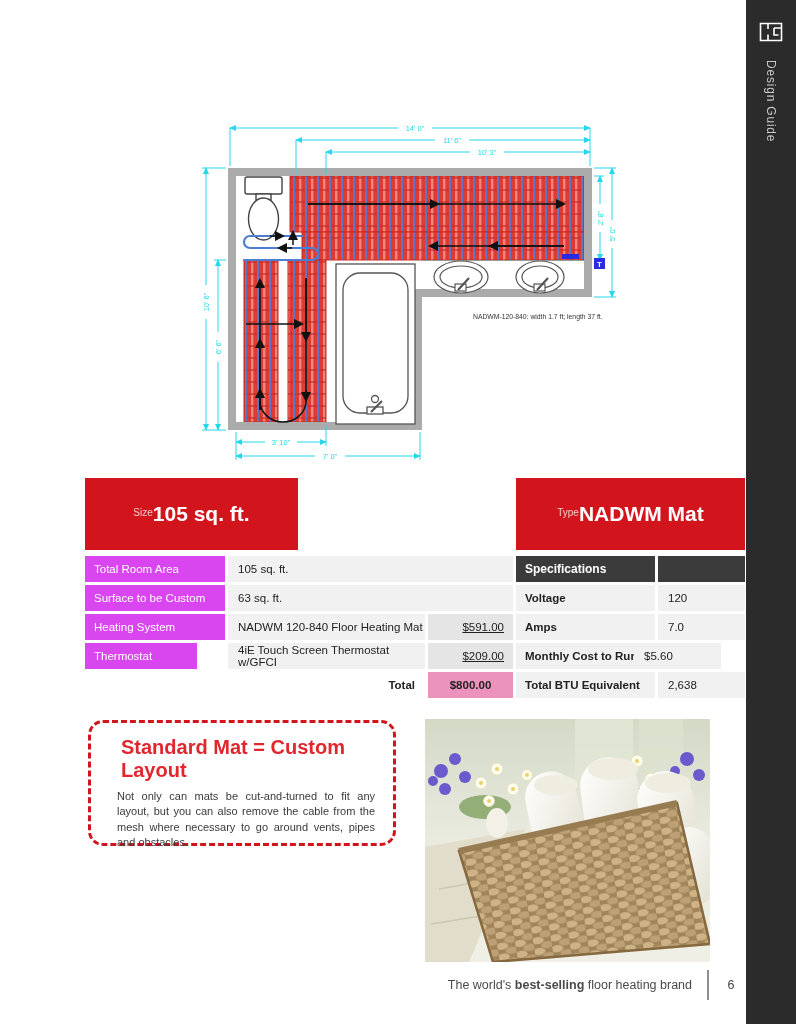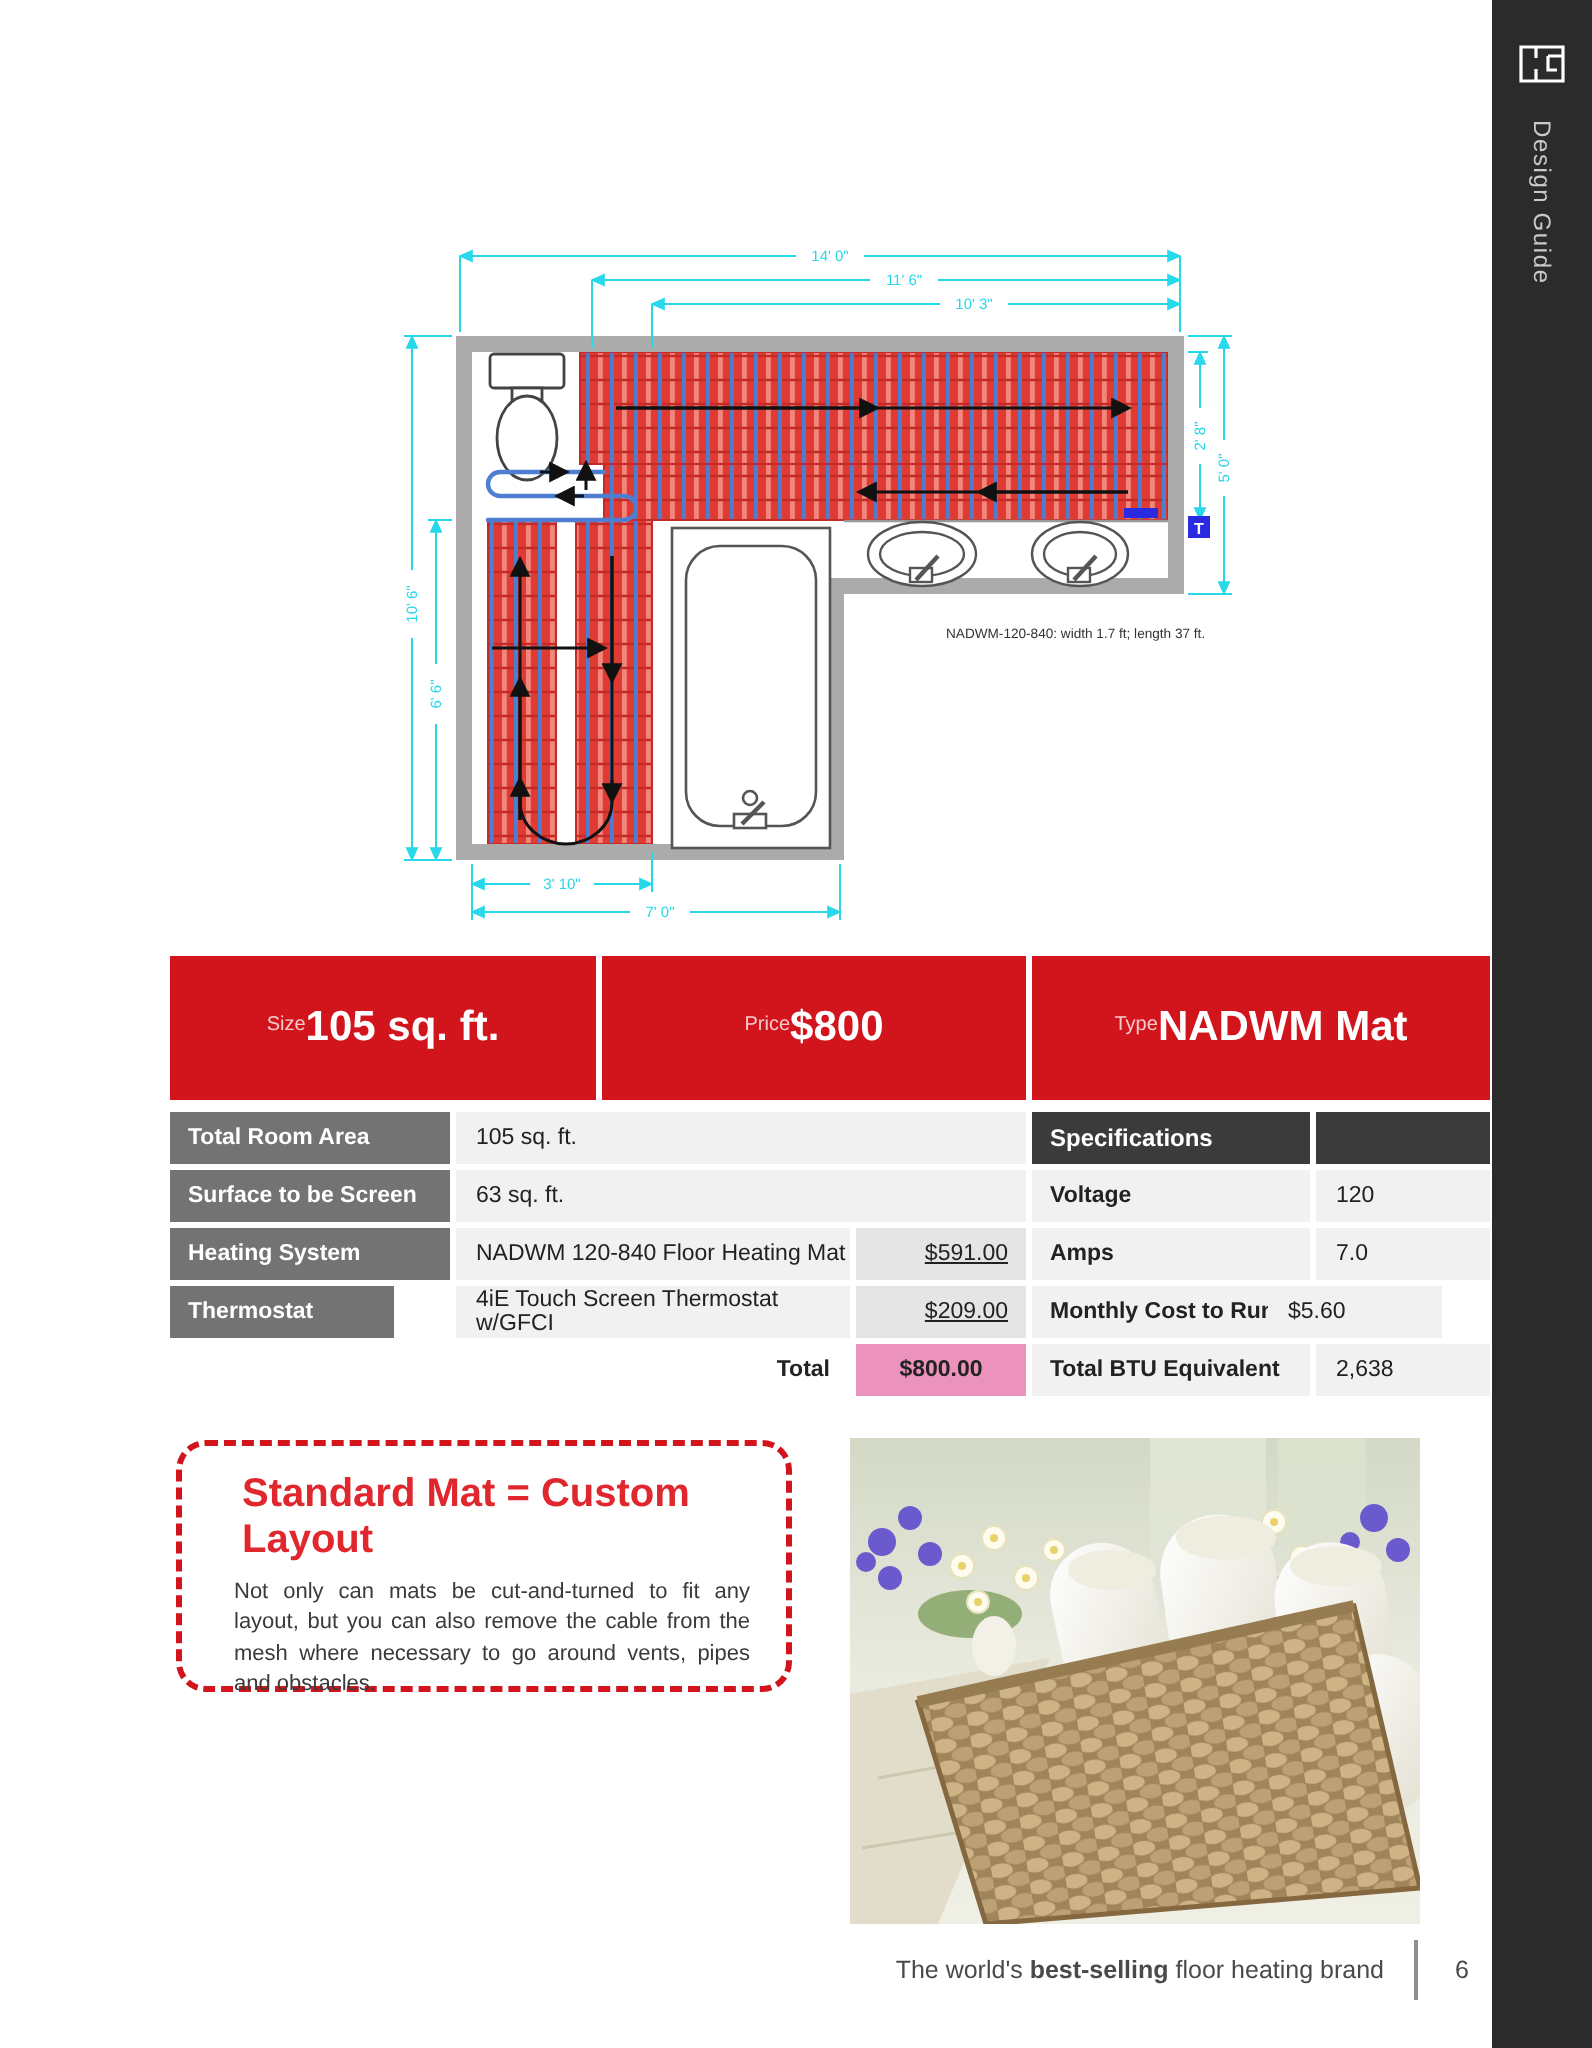--- a/index.html
+++ b/index.html
@@ -20,21 +20,21 @@
   
   .hdr{position:absolute;top:478px;height:72px;background:#d2151d;color:#fff;
        display:flex;flex-direction:row;align-items:center;justify-content:center;}
   .hdr .small{font-size:10px;color:rgba(255,255,255,.78);margin-bottom:3px;}
   .hdr .big{font-size:21px;font-weight:bold;}
   .hdr.size{left:85px;width:213px;}
   .hdr.price{left:301px;width:212px;}
   .hdr.type{left:516px;width:229px;}
   
   .cell{position:absolute;height:26px;display:flex;align-items:center;font-size:11.5px;color:#222;}
-  .lcell{background:#737373;color:#fff;font-weight:bold;padding-left:9px;box-sizing:border-box;}
+  .lcell{background:#d946ef;color:#fff;font-weight:normal;padding-left:9px;box-sizing:border-box;}
   .vcell{background:#f1f1f1;padding-left:10px;box-sizing:border-box;}
   .pcell{background:#e5e5e5;justify-content:flex-end;padding-right:9px;box-sizing:border-box;text-decoration:underline;}
   .spec-label{background:#f1f1f1;font-weight:bold;padding-left:9px;box-sizing:border-box;}
   .spec-head{background:#3b3b3b;color:#fff;font-weight:bold;font-size:12px;padding-left:9px;box-sizing:border-box;}
   .total-label{justify-content:flex-end;font-weight:bold;padding-right:10px;box-sizing:border-box;background:#fff;}
   .total-value{background:#ec93bd;justify-content:center;font-weight:bold;box-sizing:border-box;}
   
   .callout{position:absolute;left:88px;top:720px;width:308px;height:126px;
            border:3px dashed #d2151d;border-radius:15px;padding:13px 18px 0 26px;box-sizing:border-box;}
   .callout h3{margin:0 0 7px 4px;font-size:20px;color:#e0272e;font-weight:bold;}
@@ -202,33 +202,29 @@
       <text x="409.5" y="154.8" font-size="8" fill="#fff" text-anchor="middle" font-weight="bold">T</text>
     </g>
 
     <text x="283" y="207" font-size="6.8" fill="#333">NADWM-120-840:  width 1.7 ft;  length 37 ft.</text>
   </svg>
 
   <div class="hdr size">
     <div class="small">Size</div>
     <div class="big">105 sq. ft.</div>
   </div>
-  <div class="hdr price">
-    <div class="small">Price</div>
-    <div class="big">$800</div>
-  </div>
   <div class="hdr type">
     <div class="small">Type</div>
     <div class="big">NADWM Mat</div>
   </div>
 
   <div class="cell lcell" style="left:85px;top:556px;width:140px;">Total Room Area</div>
   <div class="cell vcell" style="left:228px;top:556px;width:285px;">105 sq. ft.</div>
 
-  <div class="cell lcell" style="left:85px;top:585px;width:140px;">Surface to be Screen</div>
+  <div class="cell lcell" style="left:85px;top:585px;width:140px;">Surface to be Custom</div>
   <div class="cell vcell" style="left:228px;top:585px;width:285px;">63 sq. ft.</div>
 
   <div class="cell lcell" style="left:85px;top:614px;width:140px;">Heating System</div>
   <div class="cell vcell" style="left:228px;top:614px;width:197px;">NADWM 120-840 Floor Heating Mat</div>
   <div class="cell pcell" style="left:428px;top:614px;width:85px;">$591.00</div>
 
   <div class="cell lcell" style="left:85px;top:643px;width:112px;">Thermostat</div>
   <div class="cell vcell" style="left:228px;top:643px;width:197px;">4iE Touch Screen Thermostat w/GFCI</div>
   <div class="cell pcell" style="left:428px;top:643px;width:85px;">$209.00</div>
 

